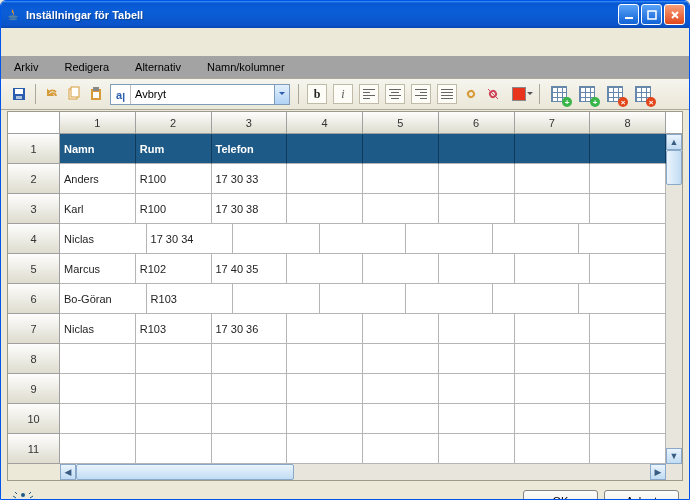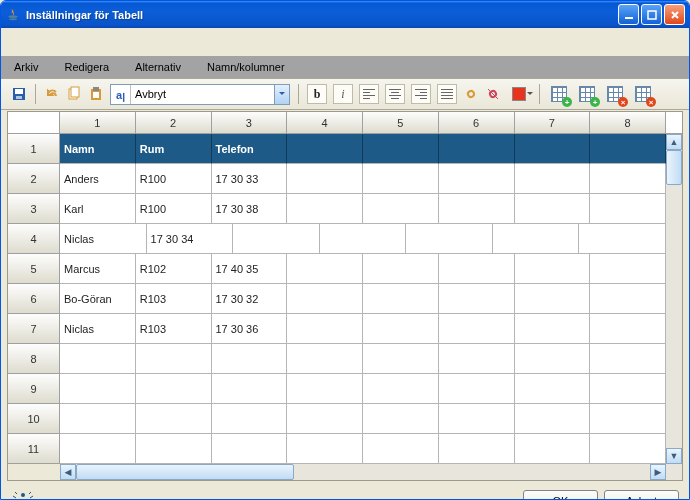--- a/index.html
+++ b/index.html
@@ -290,21 +290,20 @@
               <div class="cell">17 40 35</div>
               <div class="cell"></div>
               <div class="cell"></div>
               <div class="cell"></div>
               <div class="cell"></div>
               <div class="cell"></div>
             </div>
             <div class="row">
               <div class="cell">Bo-Göran</div>
               <div class="cell">R103</div>
-              <div class="cell">17 30 32</div>
               <div class="cell"></div>
               <div class="cell"></div>
               <div class="cell"></div>
               <div class="cell"></div>
               <div class="cell"></div>
             </div>
             <div class="row">
               <div class="cell">Niclas</div>
               <div class="cell">R103</div>
               <div class="cell">17 30 36</div>

